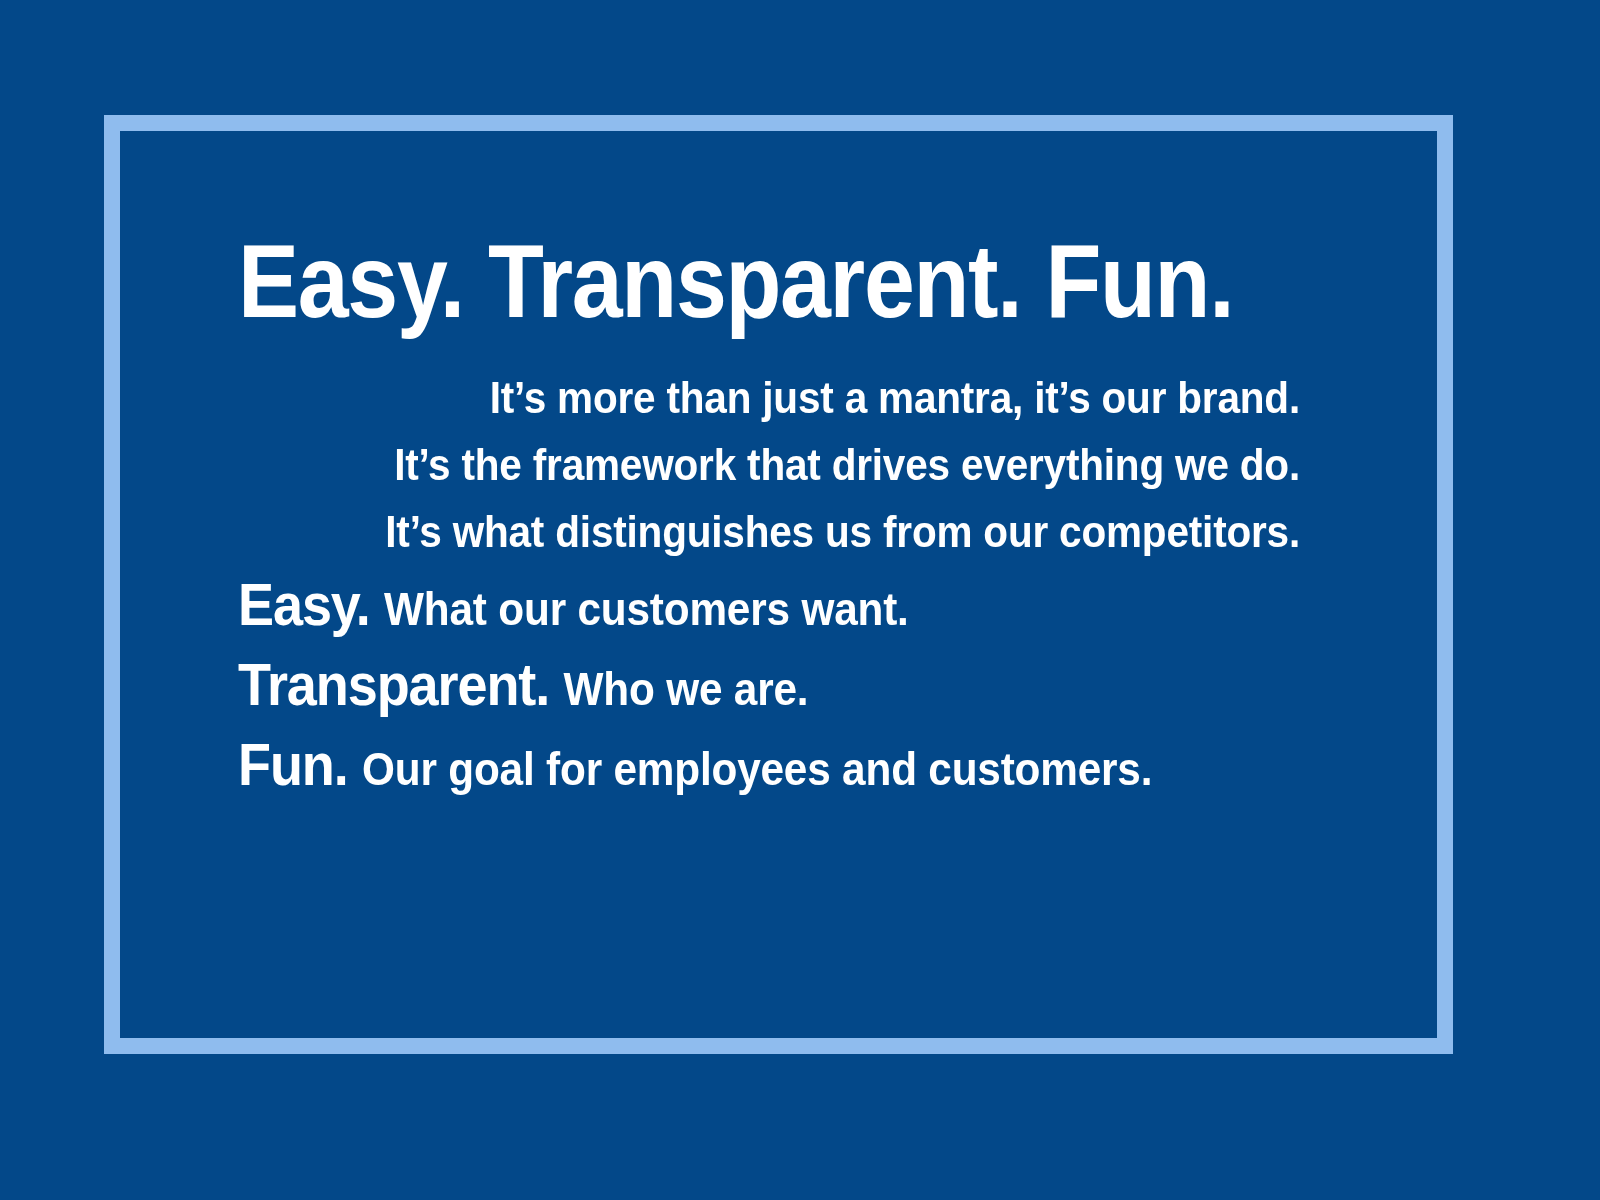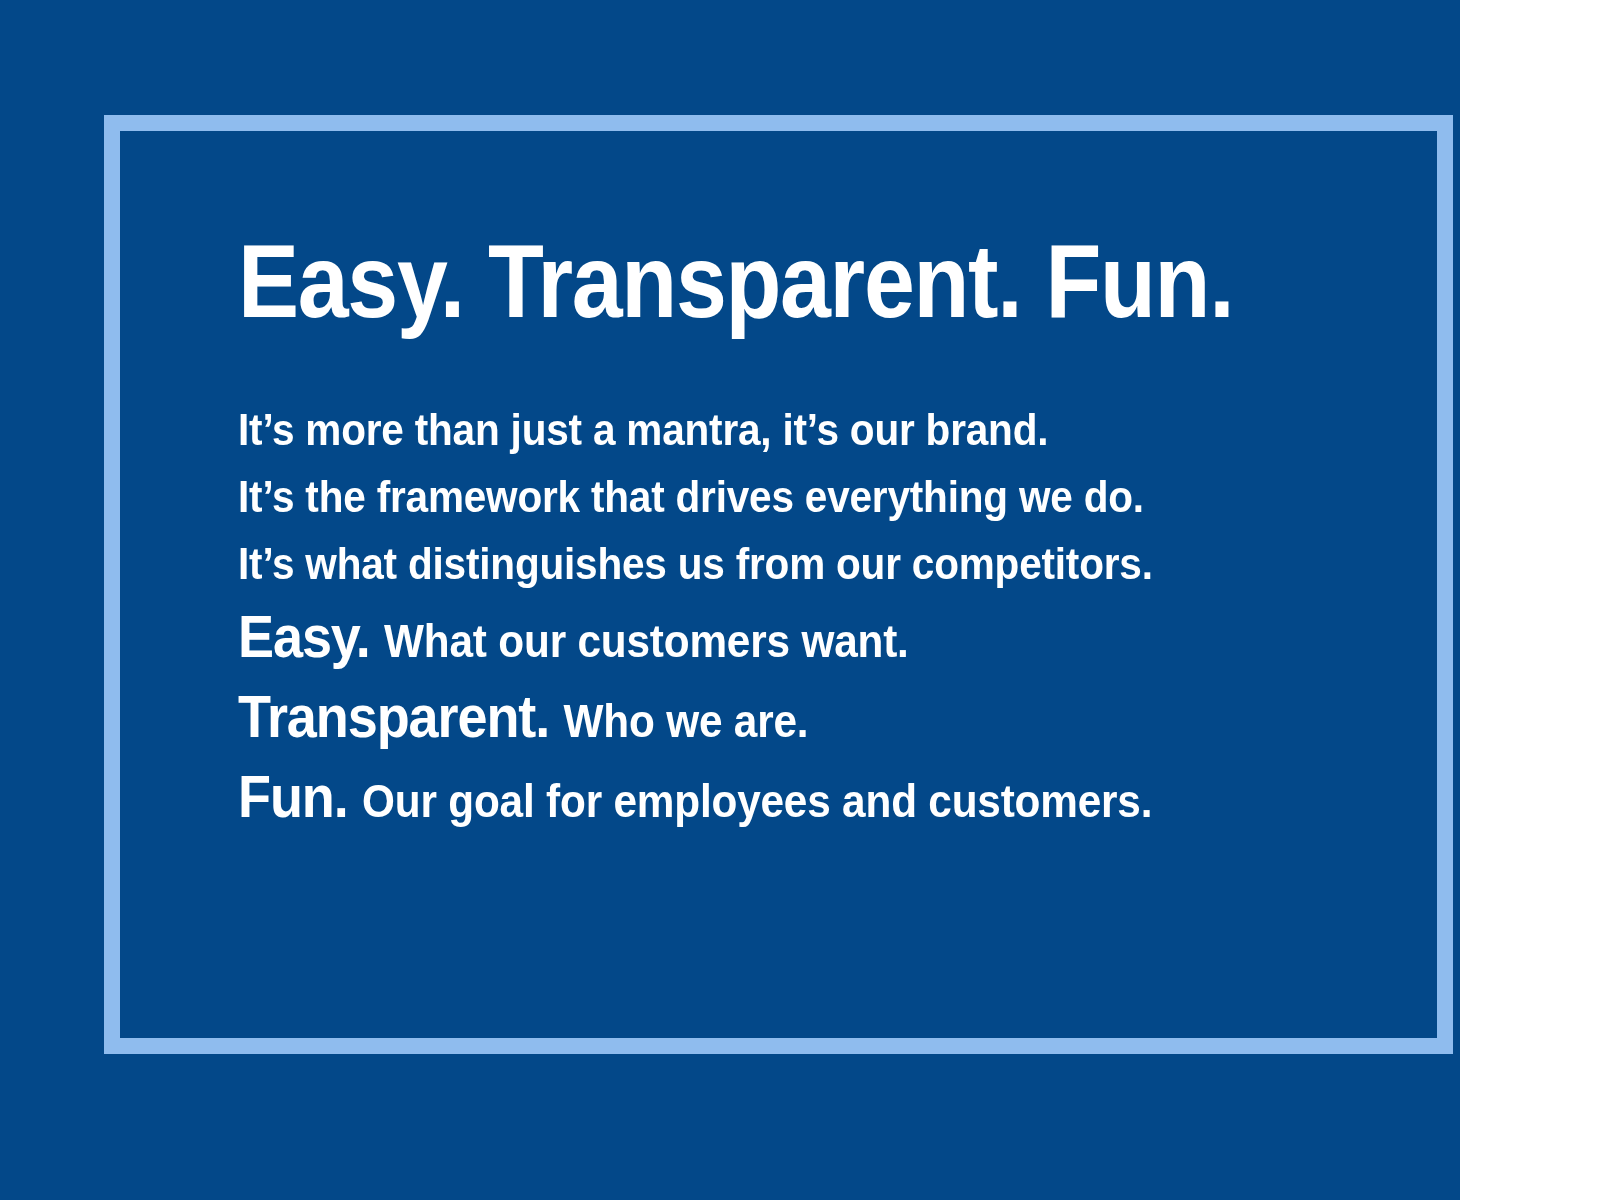--- a/index.html
+++ b/index.html
@@ -8,21 +8,21 @@
   }
   body {
     width: 1600px;
     height: 1200px;
     overflow: hidden;
     font-family: "Liberation Sans", sans-serif;
   }
 
   #slide {
     position: relative;
-    width: 1460px;
+    width: 1600px;
     height: 1200px;
     background: #034889;
     box-sizing: border-box;
   }
 
   
   #frame {
     position: absolute;
     left: 104px;
     top: 115px;
@@ -50,21 +50,22 @@
     letter-spacing: -1.5px;
     transform: scaleX(0.88);
     transform-origin: left center;
     white-space: nowrap;
     margin: 0;
     padding: 0;
   }
 
   
   .intro {
-    margin-top: 62px;
+    margin-top: 30px;
+    text-align: right;
   }
   .intro-line {
     color: #FFFFFF;
     font-family: "Liberation Sans", sans-serif;
     font-weight: bold;
     font-size: 45px;
     line-height: 67px;
     letter-spacing: -0.2px;
     transform: scaleX(0.90);
     transform-origin: left center;

